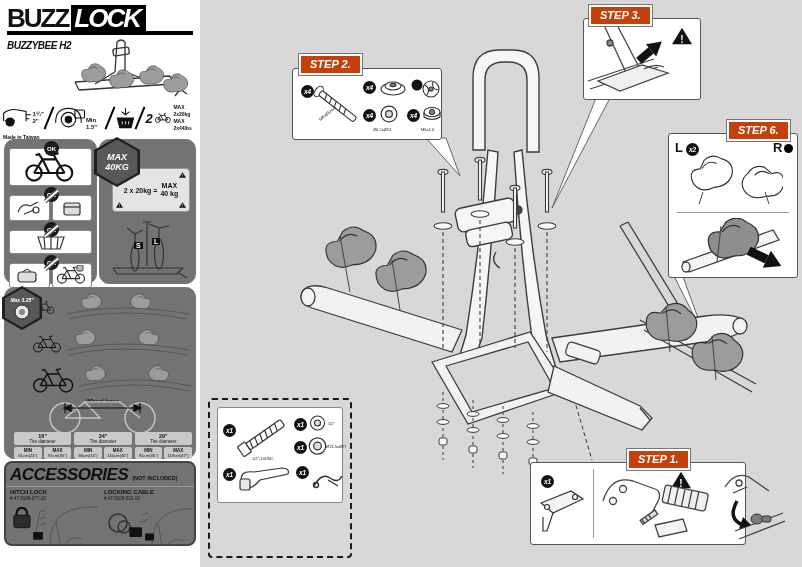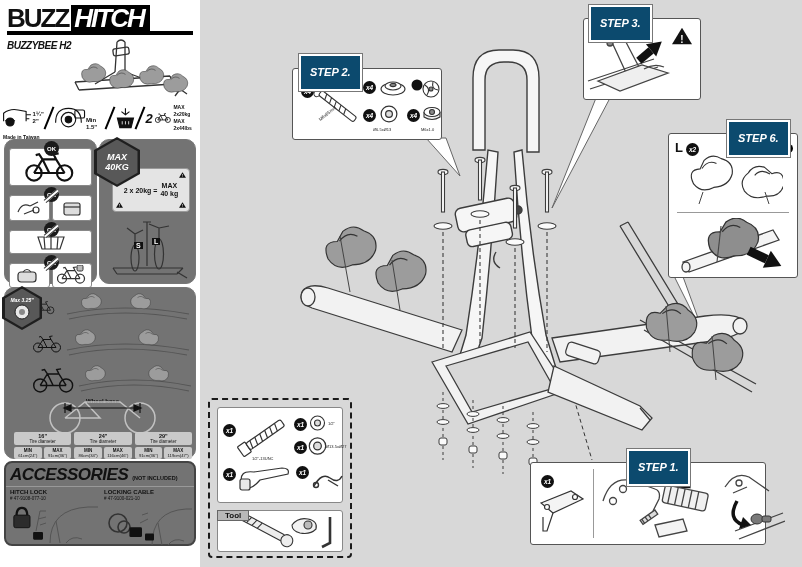--- a/index.html
+++ b/index.html
@@ -70,22 +70,22 @@
   .acc-header { display:flex; align-items:baseline; gap:4px; border-bottom:1px solid #999; padding:2px 4px 1px 4px; }
   .acc-title { font-size:17px; font-weight:bold; font-style:italic; letter-spacing:-0.5px; }
   .acc-sub { font-size:5.5px; font-weight:bold; }
   .acc-body { display:flex; }
   .acc-col { width:50%; padding:2px 4px; position:relative; }
   .acc-name { font-size:6px; font-weight:bold; }
   .acc-part { font-size:4.5px; margin-top:1px; }
 
   
   .step-box { position:absolute; background:#fff; border:1px solid #555; border-radius:3px; z-index:2; }
-  .step-label { position:absolute; background:#0c4a6e; color:#fff; font-weight:bold; font-style:italic;
-                font-size:11px; line-height:13px; padding:10px 9px; border:2px solid #fff;
+  .step-label { position:absolute; background:#c2410c; color:#fff; font-weight:bold; font-style:italic;
+                font-size:11px; line-height:13px; padding:2px 9px; border:2px solid #fff;
                 box-shadow:0 0 0 1px #777; z-index:4; white-space:nowrap; }
   .qty-badge { position:absolute; width:13px; height:13px; border-radius:50%; background:#111; color:#fff;
                font-size:6.5px; font-weight:bold; font-style:italic; display:flex; align-items:center; justify-content:center; z-index:2;}
   .part-label { position:absolute; font-size:4.5px; color:#222; white-space:nowrap; }
   .lr-letter { position:absolute; font-size:13px; font-weight:bold; }
   .black-dot { position:absolute; width:9px; height:9px; border-radius:50%; background:#000; }
   .divider-h { position:absolute; border-top:1px solid #999; }
   .divider-v { position:absolute; border-left:1px solid #999; }
 
   
@@ -116,21 +116,21 @@
       <path d="M5 10 Q5 1 11 1 Q17 1 17 10" fill="none" stroke-width="2.5"></path>
       <rect x="2" y="9" width="18" height="14" rx="2"></rect>
     </g>
   </defs>
 </svg>
 
 <div class="left-panel">
 
   <div class="logo-bar">
     <span class="logo-buzz">BUZZ</span>
-    <span class="logo-rack">HITCH</span>
+    <span class="logo-rack">LOCK</span>
   </div>
   <div class="model-name">BUZZYBEE H2</div>
 
   <svg class="abs" style="left:55px; top:38px;" width="140" height="66" viewBox="0 0 140 66">
     <g stroke="#333" fill="none" stroke-width="1.3">
       <path d="M62 4 L60 34 M70 4 L70 34 M62 4 Q66 0 70 4"></path>
       <rect x="58" y="10" width="16" height="7" rx="2" transform="rotate(-8 66 13)"></rect>
       <path d="M20 44 L115 38 M24 52 L118 46 M20 44 L24 52 M115 38 L118 46"></path>
       <path d="M60 34 L40 46 M70 34 L92 42"></path>
       <path d="M118 46 L132 56 M126 50 L120 58"></path>
@@ -671,21 +671,21 @@
         <use href="#cradle" transform="translate(28 4) scale(1.15) rotate(-6)"></use>
         <path d="M44 8 L40 44" fill="none" stroke="#444"></path>
       </g>
       <g transform="rotate(-155 86 40)" fill="#111">
         <rect x="82" y="36" width="20" height="9"></rect>
           <polygon points="82,31 82,50 66,40.5"></polygon>
       </g>
     </svg>
   </div>
 
-  <div class="step-box" style="left:330px; top:462px; width:236px; height:83px;">
+  <div class="step-box" style="left:330px; top:462px; width:216px; height:83px;">
     <div class="step-label" style="left:96px; top:-14px;">STEP 1.</div>
     <div class="qty-badge" style="left:10px; top:12px;">
         <span>x1</span>
       </div>
     <svg class="abs" style="left:4px; top:24px;" width="54" height="54" viewBox="0 0 54 54">
       <g stroke="#333" fill="#f4f4f4" stroke-width="1.2">
         <polygon points="6,16 36,4 48,12 18,26"></polygon>
         <path d="M18 26 L12 44 L8 44 L8 30" fill="none"></path>
         <circle cx="40" cy="10" r="2.5" fill="#fff"></circle>
           <circle cx="12" cy="20" r="2.5" fill="#fff"></circle>
@@ -772,33 +772,14 @@
         </div>
       <svg class="abs" style="left:92px; top:60px;" width="34" height="24" viewBox="0 0 34 24">
         <g stroke="#333" fill="none" stroke-width="1.4">
           <path d="M4 18 Q12 4 20 10 Q28 16 32 8"></path>
             <circle cx="6" cy="17" r="2.5"></circle>
             <path d="M18 12 L28 18"></path>
         </g>
       </svg>
       <div class="part-label" style="left:96px; top:86px; font-size:4px;"></div>
     </div>
-    <div class="inner-white" style="height:42px; margin-top:7px;">
-      <div class="tool-tab">Tool</div>
-      <svg width="126" height="40" viewBox="0 0 126 40">
-        <g transform="rotate(28 40 20)" stroke="#333" fill="#ededed" stroke-width="1.1">
-          <circle cx="12" cy="14" r="7"></circle>
-            <path d="M9 7 L15 7 L15 12 L9 12 Z" fill="#fff"></path>
-          <rect x="16" y="11" width="50" height="7" rx="2"></rect>
-          <path d="M22 11 L20 18 M28 11 L26 18 M34 11 L32 18 M40 11 L38 18" fill="none"></path>
-          <circle cx="70" cy="15" r="6"></circle>
-        </g>
-        <g stroke="#333" fill="#f2f2f2" stroke-width="1.1">
-          <path d="M74 14 Q80 6 90 8 Q100 10 98 18 Q92 24 82 22 Q74 20 74 14 Z"></path>
-          <circle cx="90" cy="14" r="4" fill="#bbb"></circle>
-        </g>
-        <g stroke="#333" fill="none" stroke-width="2.6">
-          <path d="M112 6 L112 32 L104 36"></path>
-        </g>
-      </svg>
-    </div>
   </div>
 </div>
 
 </body></html>

